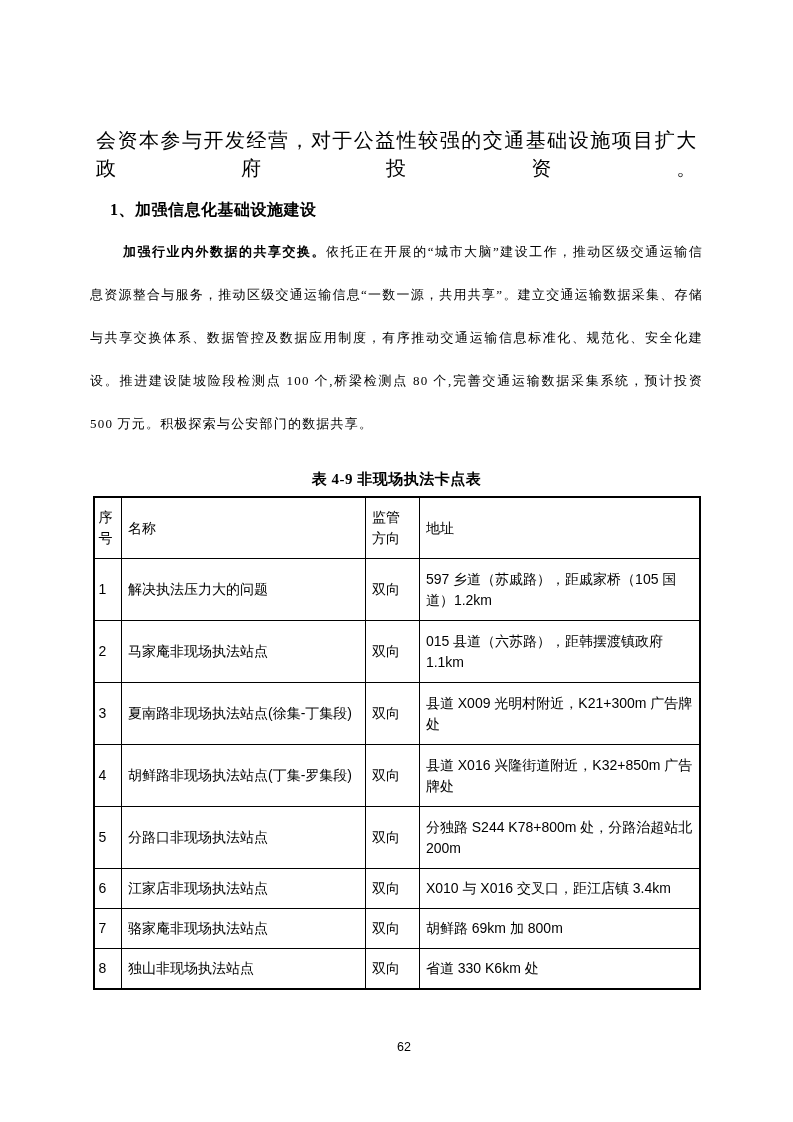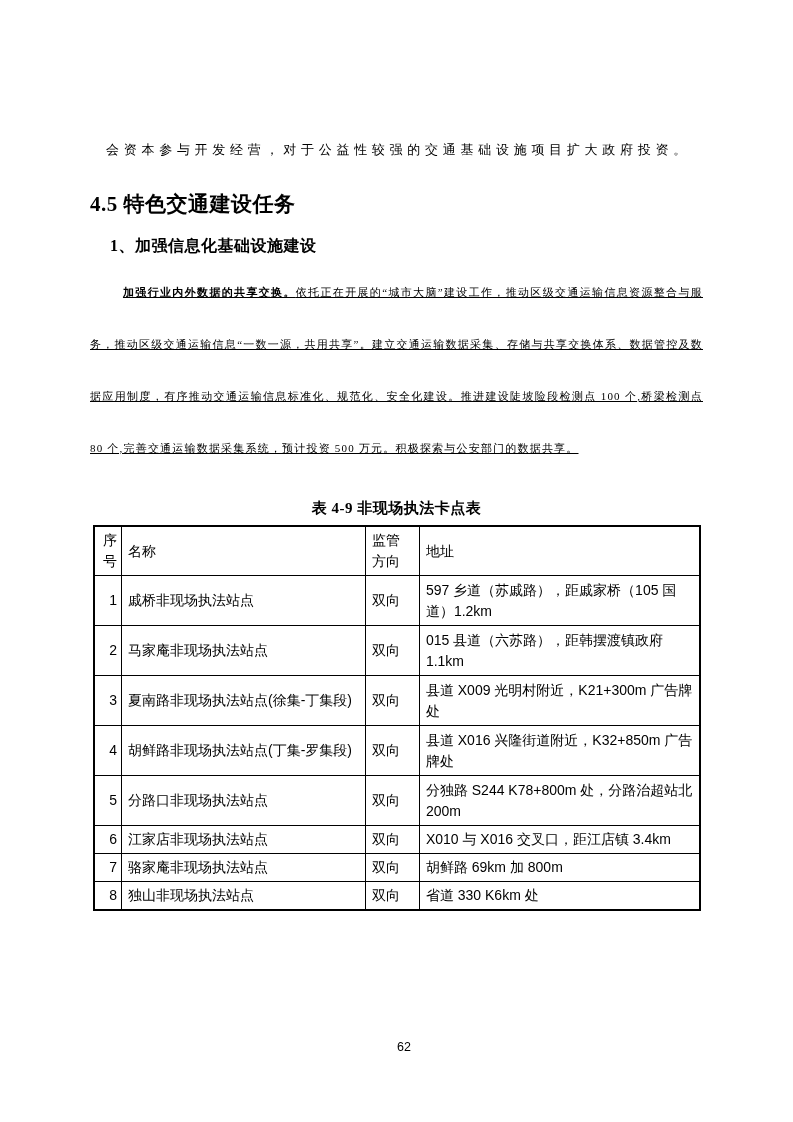--- a/index.html
+++ b/index.html
@@ -8,47 +8,46 @@
     width:793px; height:1122px;
     margin:0 auto;
     background:#ffffff;
     color:#000000;
     font-family:"Liberation Serif","DejaVu Serif",serif;
     box-sizing:border-box;
     padding:120px 90px 0 90px;
     overflow:hidden;
   }
   .intro {
-    font-size:13px; line-height:28px;
+    font-size:20px; line-height:28px;
     text-align:justify; text-align-last:justify;
     letter-spacing:0.8px;
-    margin:16px;
+    margin:6px;
   }
   .h-sec {
     font-size:21px; font-weight:bold;
     margin:26px 0 0 0; line-height:28px;
     letter-spacing:0.5px;
   }
   .h-sub {
     font-size:18.5px; font-weight:bold;
     margin:20px 0 0 0; line-height:26px;
     letter-spacing:0.5px;
   }
   .h-item {
     font-size:16px; font-weight:bold;
     margin:16px 0 0 20px; line-height:24px;
     letter-spacing:0.5px;
   }
   .para {
-    font-size:11px; line-height:52px;
+    font-size:13px; line-height:43px;
     text-align:justify;
     text-indent:33px;
     letter-spacing:1.2px;
     margin:8px 0 0 0;
-    text-decoration:underline;
   }
   .para .lead { font-weight:bold; }
   .tbl-caption {
     font-size:15px; font-weight:bold;
     text-align:center;
     margin:24px 0 0 0; line-height:20px;
     letter-spacing:0.5px;
   }
   table.kp {
     border-collapse:collapse;
@@ -59,40 +58,39 @@
     border:2px solid #000;
   }
   table.kp th, table.kp td {
     border:1px solid #000;
     font-weight:normal;
     text-align:left;
     vertical-align:middle;
     line-height:21px;
     padding:2px 6px;
   }
-  table.kp th.c-seq, table.kp td.c-seq { padding:2px 4px; text-align:right; }
+  table.kp th.c-seq, table.kp td.c-seq { padding:8px 4px; text-align:left; }
   tr.r-head th { height:44px; }
   tr.r-tall td { height:45px; }
   tr.r-short td { height:23px; }
   .page-number {
     position:absolute;
     left:15px; right:0; top:1040px;
     text-align:center;
     font-family:"Liberation Sans","DejaVu Sans",sans-serif;
     font-size:12.5px;
   }
 </style>
 </head>
 <body>
 
 <div class="page">
 
   <p class="intro">会资本参与开发经营，对于公益性较强的交通基础设施项目扩大政府投资。</p>
 
-  <div class="h-sec">4.5 特色交通建设任务</div>
 
 
   <div class="h-item">1、加强信息化基础设施建设</div>
 
   <p class="para"><span class="lead">加强行业内外数据的共享交换。</span><span>依托正在开展的“城市大脑”建设工作，推动区级交通运输信息资源整合与服务，推动区级交通运输信息“一数一源，共用共享”。建立交通运输数据采集、存储与共享交换体系、数据管控及数据应用制度，有序推动交通运输信息标准化、规范化、安全化建设。推进建设陡坡险段检测点 100 个,桥梁检测点 80 个,完善交通运输数据采集系统，预计投资 500 万元。积极探索与公安部门的数据共享。</span></p>
 
 
   <div class="tbl-caption">表 4-9 非现场执法卡点表</div>
 
   <table class="kp">
@@ -104,21 +102,21 @@
     </colgroup>
     <tbody>
       <tr class="r-head">
         <th class="c-seq">序号</th>
         <th>名称</th>
         <th>监管方向</th>
         <th>地址</th>
       </tr>
       <tr class="r-tall">
         <td class="c-seq">1</td>
-        <td>戚桥非现场执法站点</td>
+        <td>解决执法压力大的问题</td>
         <td>双向</td>
         <td>597 乡道（苏戚路），距戚家桥（105 国道）1.2km</td>
       </tr>
       <tr class="r-tall">
         <td class="c-seq">2</td>
         <td>马家庵非现场执法站点</td>
         <td>双向</td>
         <td>015 县道（六苏路），距韩摆渡镇政府 1.1km</td>
       </tr>
       <tr class="r-tall">

